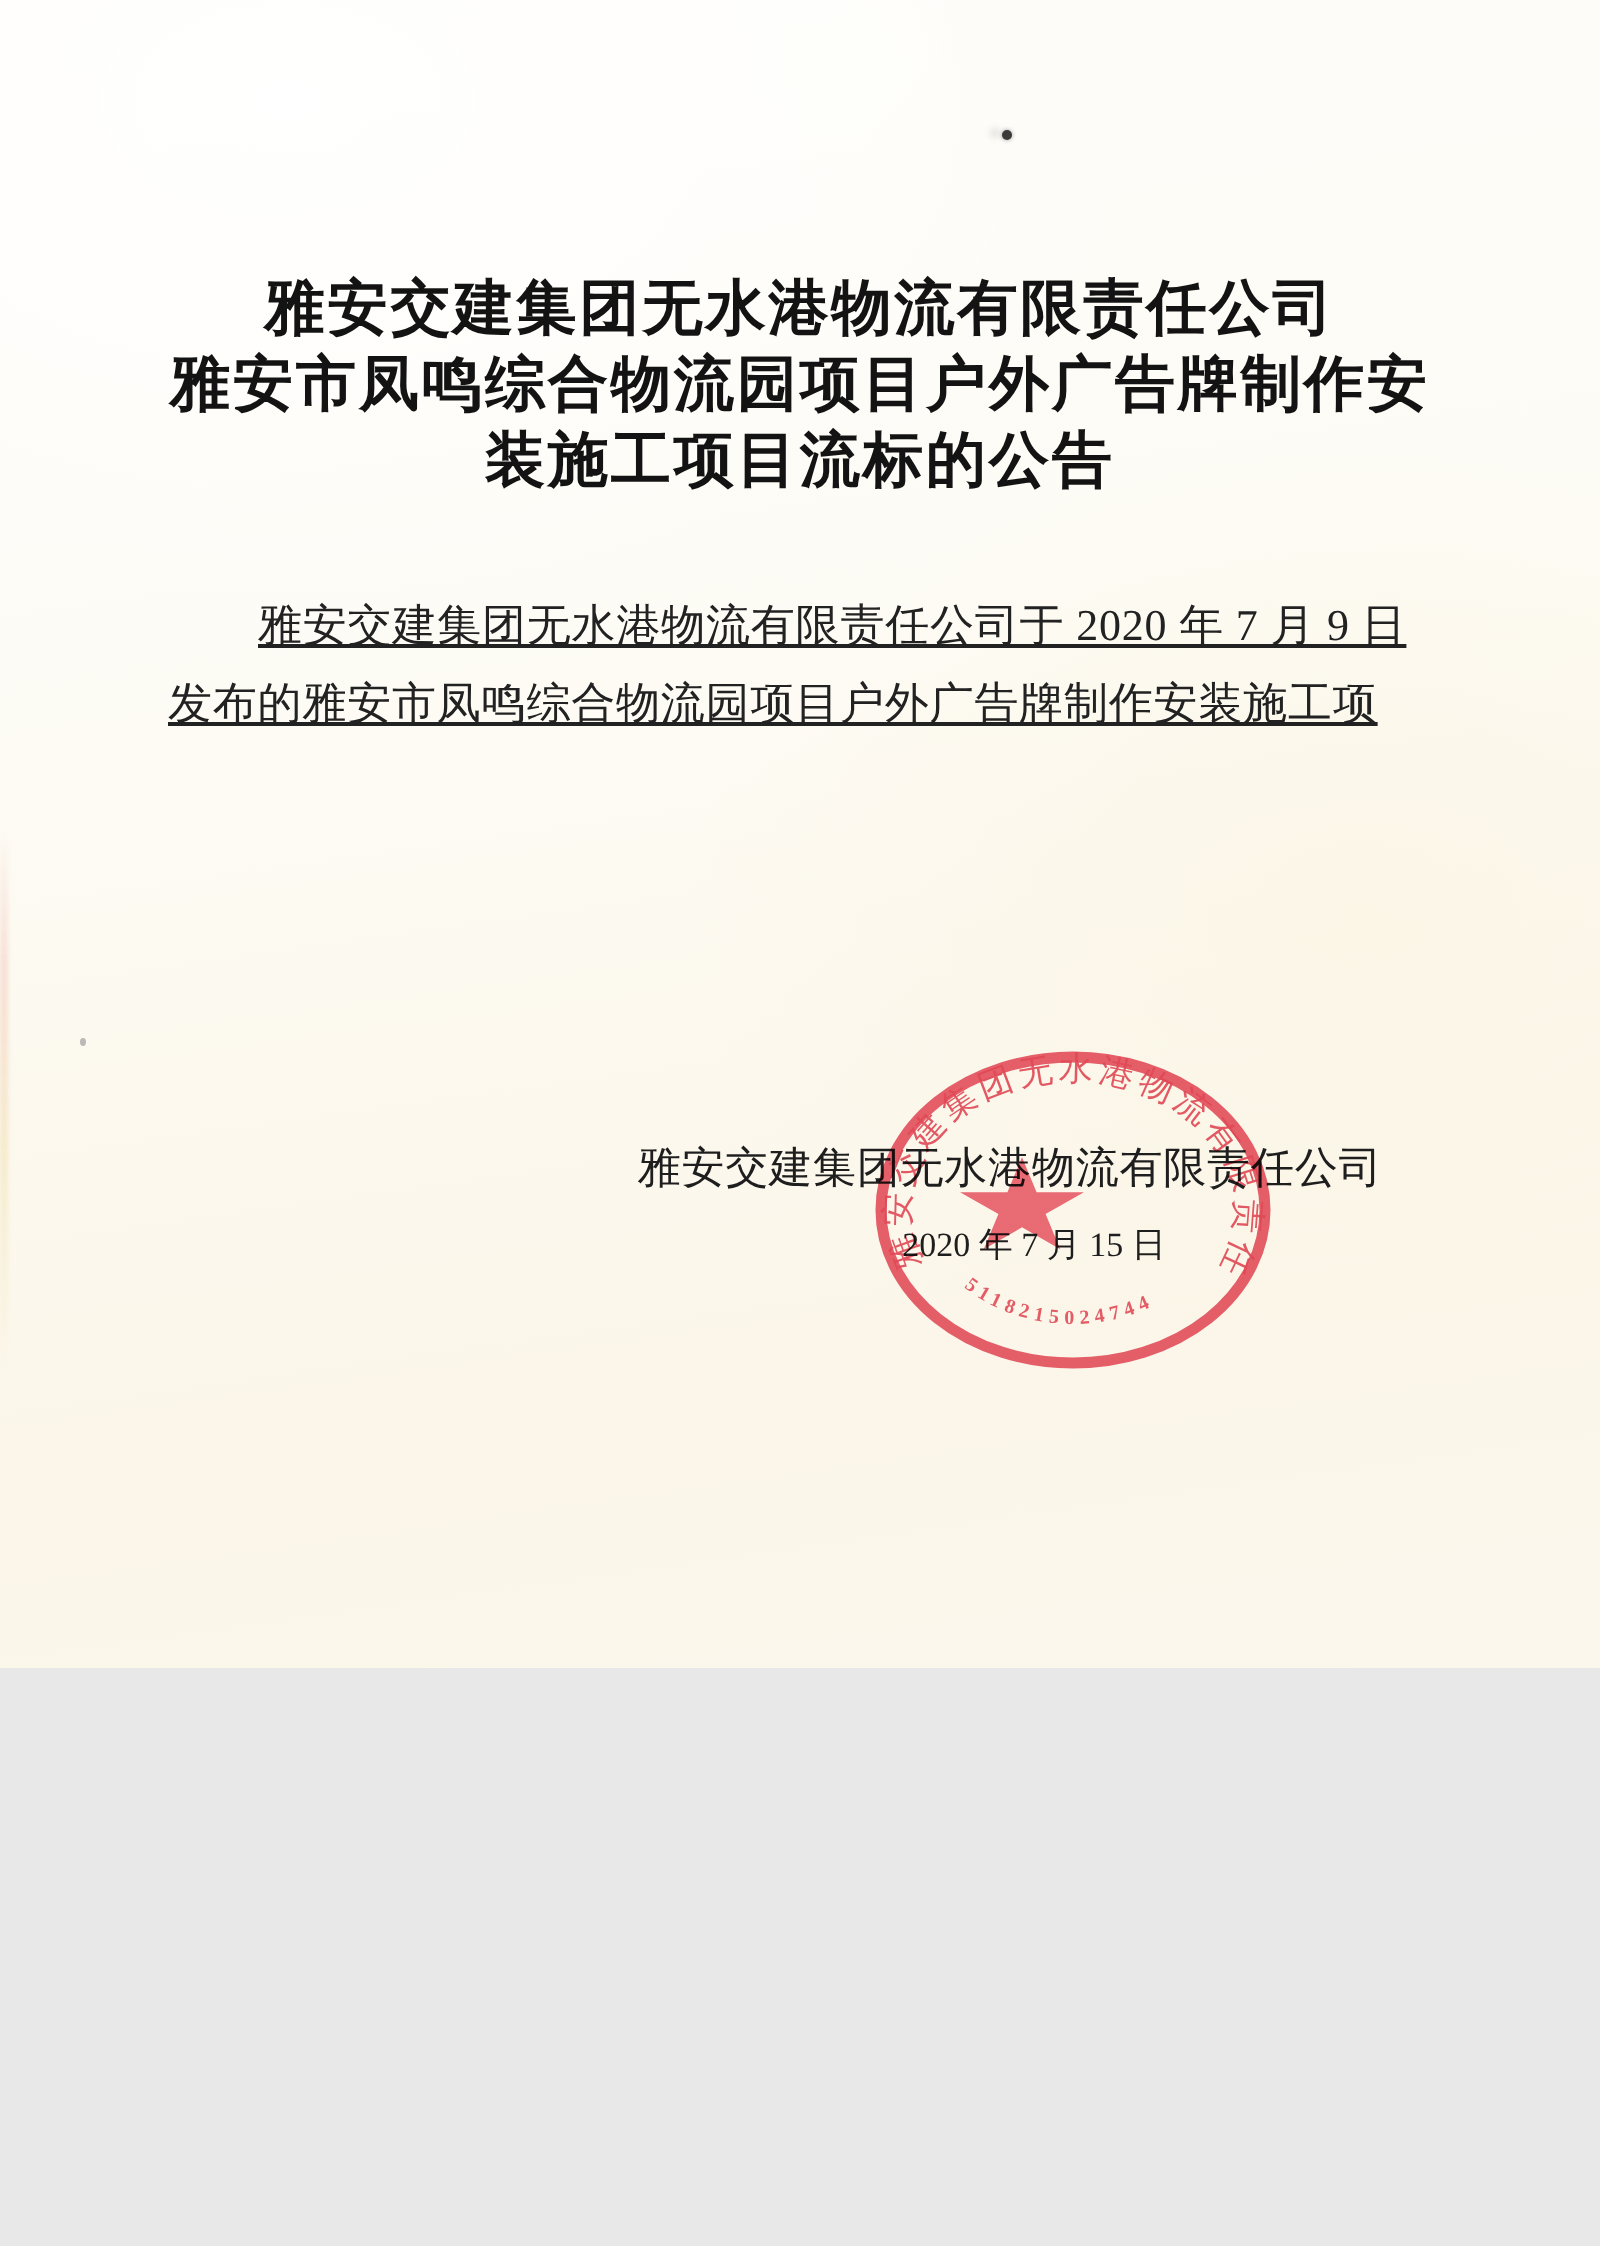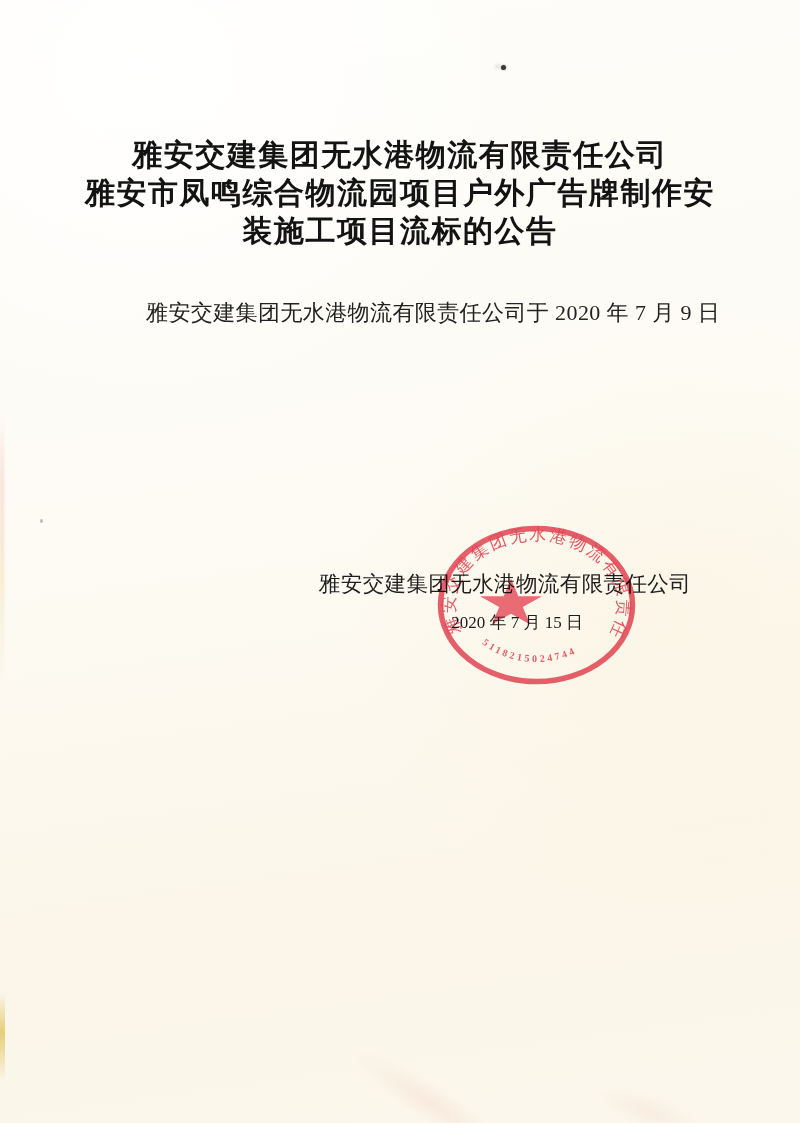--- a/index.html
+++ b/index.html
@@ -1,19 +1,19 @@
 <!DOCTYPE html>
 <html><head>
 <meta charset="utf-8">
 <style>
   html, body { margin: 0; padding: 0; background: #e8e8e8; }
   .page {
     position: relative;
     width: 800px;
-    height: 1123px;
+    height: 834px;
     margin: 0 auto;
     overflow: hidden;
     background:
       radial-gradient(90% 55% at 18% 6%, rgba(255,255,255,.95), rgba(255,255,255,0) 62%),
       radial-gradient(60% 40% at 85% 55%, rgba(250,243,222,.5), rgba(250,243,222,0) 70%),
       linear-gradient(172deg, #fefdfa 0%, #fdfbf4 42%, #fbf6e9 78%, #fbf7ec 100%);
     font-family: "Liberation Serif", "DejaVu Serif", serif;
     color: #1f1f1f;
   }
   .title {
@@ -23,26 +23,27 @@
     text-align: center;
     font-size: 30px;
     line-height: 38px;
     font-weight: 700;
     color: #131313;
     letter-spacing: 1.5px;
   }
   .title-line { display: block; }
   .body-text {
     position: absolute;
-    top: 293px; left: 101px;
+    top: 293px; left: 84px;
     width: 614px;
     font-size: 22px;
     line-height: 39px;
     letter-spacing: .4px;
     color: #222;
+    text-decoration: underline;
   }
   .body-line { display: block; white-space: nowrap; }
   .indent { text-indent: 45px; }
   .sig-company {
     position: absolute;
     top: 570px; left: 313px;
     width: 384px;
     text-align: center;
     font-size: 21.5px;
     line-height: 28px;
@@ -117,20 +118,21 @@
   <div class="smudge-b"></div>
 
   <div class="title">
     <span class="title-line">雅安交建集团无水港物流有限责任公司</span>
     <span class="title-line">雅安市凤鸣综合物流园项目户外广告牌制作安</span>
     <span class="title-line">装施工项目流标的公告</span>
   </div>
 
   <div class="body-text">
     <span class="body-line indent">雅安交建集团无水港物流有限责任公司于 2020 年 7 月 9 日</span>
+    <span class="body-line">发布的雅安市凤鸣综合物流园项目户外广告牌制作安装施工项</span>
   </div>
 
   <div class="sig-company">雅安交建集团无水港物流有限责任公司</div>
   <div class="sig-date">2020 年 7 月 15 日</div>
 
   <svg class="stamp" viewBox="0 0 206 168" xmlns="http://www.w3.org/2000/svg" xmlns:xlink="http://www.w3.org/1999/xlink">
     <ellipse cx="101.5" cy="82" rx="96" ry="76.5" fill="none" stroke="#e23b4f" stroke-width="5.5" opacity="0.87"></ellipse>
     <path id="arcTop" d="M 27.2 109.5 A 82 65 0 1 1 175.8 109.5" fill="none"></path>
     <path id="arcBottom" d="M 44.8 118.6 A 74 57 0 0 0 158.2 118.6" fill="none"></path>
     <text font-size="17" letter-spacing="2.5" fill="#e23b4f" opacity="0.9">

